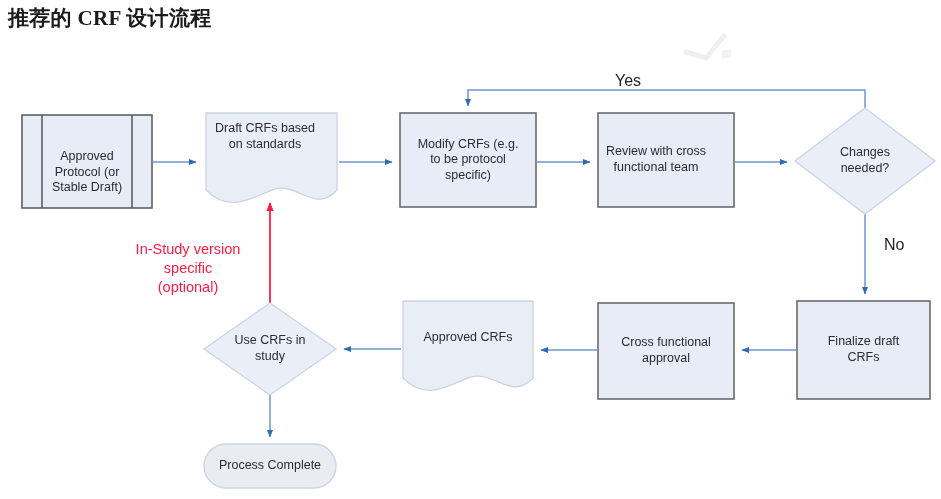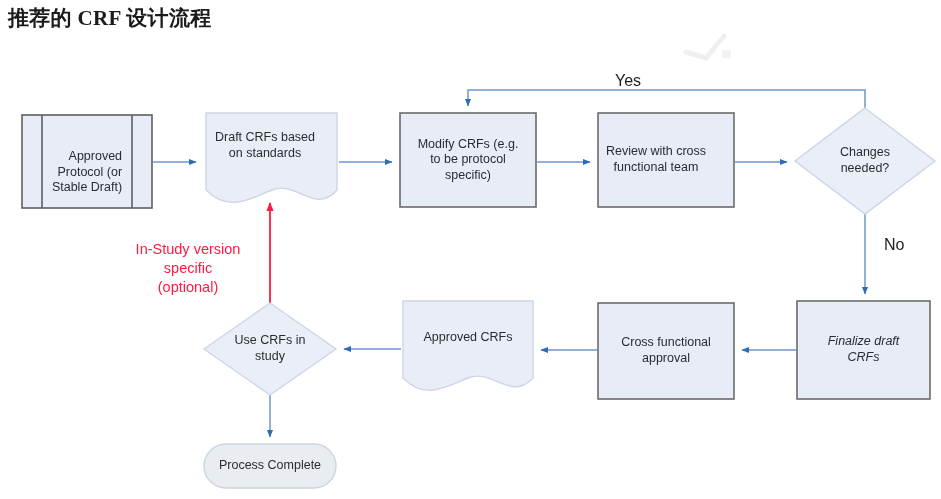--- a/index.html
+++ b/index.html
@@ -152,38 +152,38 @@
     <g>
       <rect x="204" y="444" width="132" height="44" rx="22" ry="22" fill="#e9edf2" stroke="#ccd5e0" stroke-width="1.4"></rect>
     </g>
 
     <g opacity="0.5">
       <path d="M686,52 L706,58 L724,36" fill="none" stroke="#e0e0e0" stroke-width="5" stroke-linecap="round"></path>
       <rect x="722" y="50" width="9" height="8" fill="#e6e6e6"></rect>
     </g>
   </svg>
 
-  <div class="node-label" style="left:42px; top:115px; width:90px; height:115px; white-space:pre-line;text-align:right;">Approved
+  <div class="node-label" style="left:42px; top:115px; width:90px; height:115px; white-space:pre-line;">Approved
 Protocol (or
 Stable Draft)</div>
 
-  <div class="node-label" style="left:206px; top:110px; width:118px; height:72px; white-space:pre-line;">Draft CRFs based
+  <div class="node-label" style="left:206px; top:101px; width:118px; height:72px; white-space:pre-line;">Draft CRFs based
 on standards</div>
 
   <div class="node-label" style="left:400px; top:113px; width:136px; height:94px; white-space:pre-line;">Modify CRFs (e.g.
 to be protocol
 specific)</div>
 
   <div class="node-label" style="left:598px; top:113px; width:116px; height:94px; white-space:pre-line;">Review with cross
 functional team</div>
 
   <div class="node-label" style="left:805px; top:108px; width:120px; height:106px; white-space:pre-line;">Changes
 needed?</div>
 
-  <div class="node-label" style="left:797px; top:301px; width:133px; height:98px; white-space:pre-line;font-style:italic;">Finalize draft
+  <div class="node-label" style="left:797px; top:301px; width:133px; height:98px; white-space:pre-line;">Finalize draft
 CRFs</div>
 
   <div class="node-label" style="left:598px; top:303px; width:136px; height:96px; white-space:pre-line;">Cross functional
 approval</div>
 
   <div class="node-label" style="left:403px; top:301px; width:130px; height:74px; white-space:pre-line;">Approved CRFs</div>
 
   <div class="node-label" style="left:212px; top:303px; width:116px; height:92px; white-space:pre-line;">Use CRFs in
 study</div>
 

